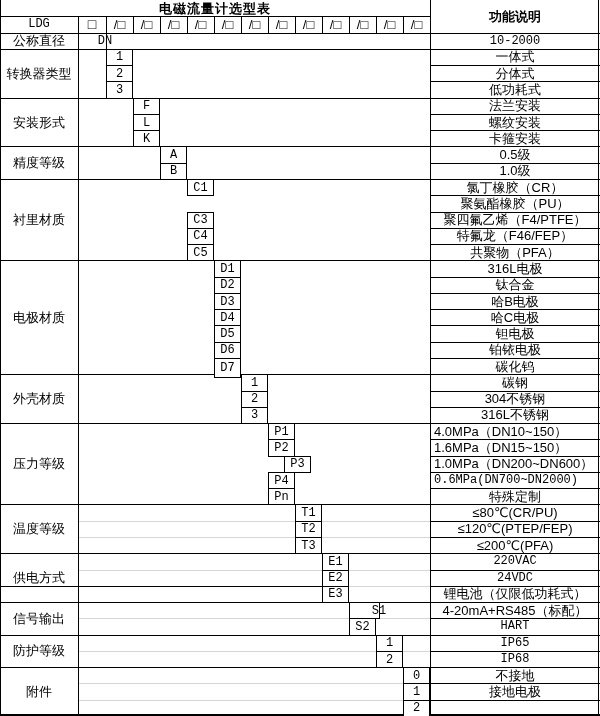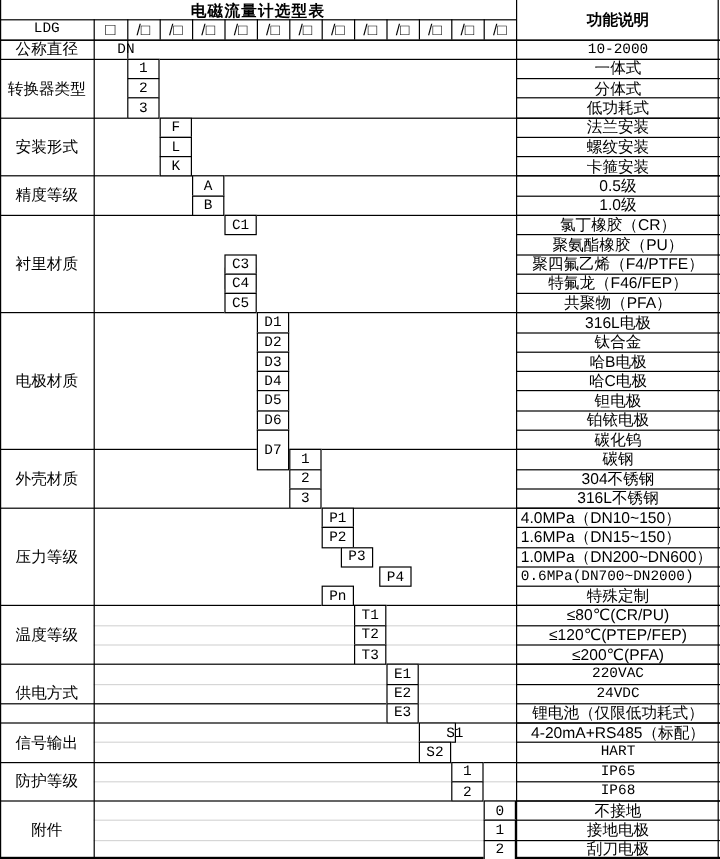--- a/index.html
+++ b/index.html
@@ -155,40 +155,40 @@
     <div class="txt" style="left: 431px; top: 211.545px; width: 168px; height: 16.2727px;">聚四氟乙烯（F4/PTFE）</div>
     <div class="txt" style="left: 431px; top: 227.818px; width: 168px; height: 16.2727px;">特氟龙（F46/FEP）</div>
     <div class="txt" style="left: 431px; top: 244.091px; width: 168px; height: 16.2727px;">共聚物（PFA）</div>
     <div class="txt" style="left: 0px; top: 260.364px; width: 78px; height: 113.909px;">电极材质</div>
     <div class="codebox" style="left: 214px; top: 260.364px; width: 27px; height: 17.2727px;">D1</div>
     <div class="codebox" style="left: 214px; top: 276.636px; width: 27px; height: 17.2727px;">D2</div>
     <div class="codebox" style="left: 214px; top: 292.909px; width: 27px; height: 17.2727px;">D3</div>
     <div class="codebox" style="left: 214px; top: 309.182px; width: 27px; height: 17.2727px;">D4</div>
     <div class="codebox" style="left: 214px; top: 325.455px; width: 27px; height: 17.2727px;">D5</div>
     <div class="codebox" style="left: 214px; top: 341.727px; width: 27px; height: 17.2727px;">D6</div>
-    <div class="codebox" style="left: 214px; top: 358px; width: 27px; height: 34px;">D7</div>
+    <div class="codebox" style="left: 214px; top: 358px; width: 27px; height: 20px;">D7</div>
     <div class="txt" style="left: 431px; top: 260.364px; width: 168px; height: 16.2727px;">316L电极</div>
     <div class="txt" style="left: 431px; top: 276.636px; width: 168px; height: 16.2727px;">钛合金</div>
     <div class="txt" style="left: 431px; top: 292.909px; width: 168px; height: 16.2727px;">哈B电极</div>
     <div class="txt" style="left: 431px; top: 309.182px; width: 168px; height: 16.2727px;">哈C电极</div>
     <div class="txt" style="left: 431px; top: 325.455px; width: 168px; height: 16.2727px;">钽电极</div>
     <div class="txt" style="left: 431px; top: 341.727px; width: 168px; height: 16.2727px;">铂铱电极</div>
     <div class="txt" style="left: 431px; top: 358px; width: 168px; height: 16.2727px;">碳化钨</div>
     <div class="txt" style="left: 0px; top: 374.273px; width: 78px; height: 48.8182px;">外壳材质</div>
     <div class="codebox" style="left: 241px; top: 374.273px; width: 27px; height: 17.2727px;">1</div>
     <div class="codebox" style="left: 241px; top: 390.545px; width: 27px; height: 17.2727px;">2</div>
     <div class="codebox" style="left: 241px; top: 406.818px; width: 27px; height: 17.2727px;">3</div>
     <div class="txt" style="left: 431px; top: 374.273px; width: 168px; height: 16.2727px;">碳钢</div>
     <div class="txt" style="left: 431px; top: 390.545px; width: 168px; height: 16.2727px;">304不锈钢</div>
     <div class="txt" style="left: 431px; top: 406.818px; width: 168px; height: 16.2727px;">316L不锈钢</div>
     <div class="txt" style="left: 0px; top: 423.091px; width: 78px; height: 81.3636px;">压力等级</div>
     <div class="codebox" style="left: 268px; top: 423.091px; width: 27px; height: 17.2727px;">P1</div>
     <div class="codebox" style="left: 268px; top: 439.364px; width: 27px; height: 17.2727px;">P2</div>
     <div class="codebox" style="left: 268px; top: 455.636px; width: 27px; height: 17.2727px; margin-left: 16px;">P3</div>
-    <div class="codebox" style="left: 268px; top: 471.909px; width: 27px; height: 17.2727px; margin-left: 48px;">P4</div>
+    <div class="codebox" style="left: 268px; top: 471.909px; width: 27px; height: 17.2727px;">P4</div>
     <div class="codebox" style="left: 268px; top: 488.182px; width: 27px; height: 17.2727px;">Pn</div>
     <div class="txt left" style="left: 431px; top: 423.091px; width: 168px; height: 16.2727px;">4.0MPa（DN10~150）</div>
     <div class="txt left" style="left: 431px; top: 439.364px; width: 168px; height: 16.2727px;">1.6MPa（DN15~150）</div>
     <div class="txt left" style="left: 431px; top: 455.636px; width: 168px; height: 16.2727px;">1.0MPa（DN200~DN600）</div>
     <div class="txt left mono" style="left: 431px; top: 471.909px; width: 168px; height: 16.2727px;">0.6MPa(DN700~DN2000)</div>
     <div class="txt" style="left: 431px; top: 488.182px; width: 168px; height: 16.2727px;">特殊定制</div>
     <div class="txt" style="left: 0px; top: 504.455px; width: 78px; height: 48.8182px;">温度等级</div>
     <div class="codebox" style="left: 295px; top: 504.455px; width: 27px; height: 17.2727px;">T1</div>
     <div class="codebox" style="left: 295px; top: 520.727px; width: 27px; height: 17.2727px;">T2</div>
     <div class="codebox" style="left: 295px; top: 537px; width: 27px; height: 17.2727px;">T3</div>
@@ -212,14 +212,13 @@
     <div class="codebox" style="left: 376px; top: 634.636px; width: 27px; height: 17.2727px;">1</div>
     <div class="codebox" style="left: 376px; top: 650.909px; width: 27px; height: 17.2727px;">2</div>
     <div class="txt mono" style="left: 431px; top: 634.636px; width: 168px; height: 16.2727px;">IP65</div>
     <div class="txt mono" style="left: 431px; top: 650.909px; width: 168px; height: 16.2727px;">IP68</div>
     <div class="txt" style="left: 0px; top: 667.182px; width: 78px; height: 48.8182px;">附件</div>
     <div class="codebox" style="left: 403px; top: 667.182px; width: 27px; height: 17.2727px;">0</div>
     <div class="codebox" style="left: 403px; top: 683.455px; width: 27px; height: 17.2727px;">1</div>
     <div class="codebox" style="left: 403px; top: 699.727px; width: 27px; height: 17.2727px;">2</div>
     <div class="txt" style="left: 431px; top: 667.182px; width: 168px; height: 16.2727px;">不接地</div>
     <div class="txt" style="left: 431px; top: 683.455px; width: 168px; height: 16.2727px;">接地电极</div>
-    <div class="txt" style="left: 431px; top: 699.727px; width: 168px; height: 16.2727px;">刮刀电极</div>
   </div>
 
 </body></html>

